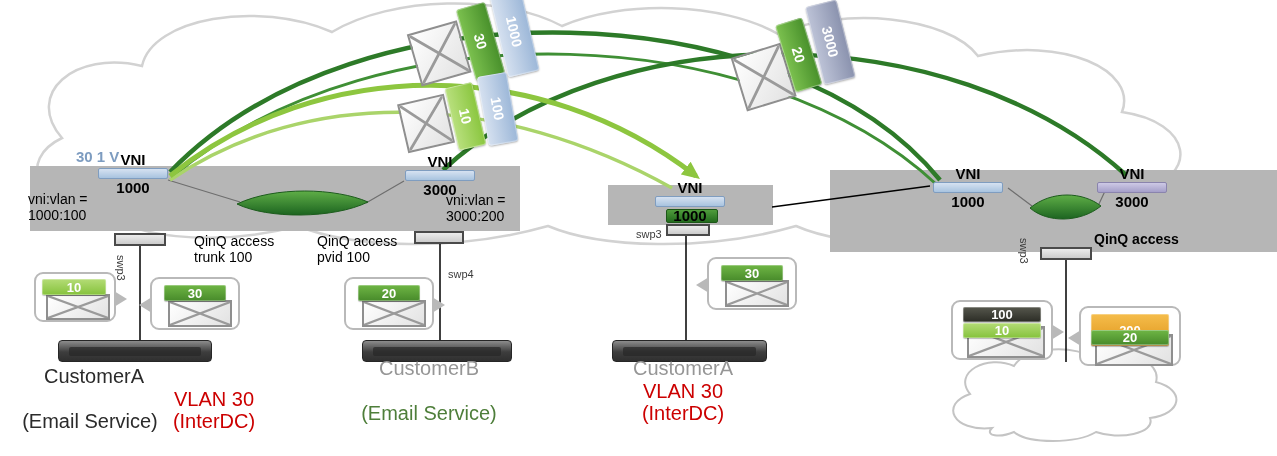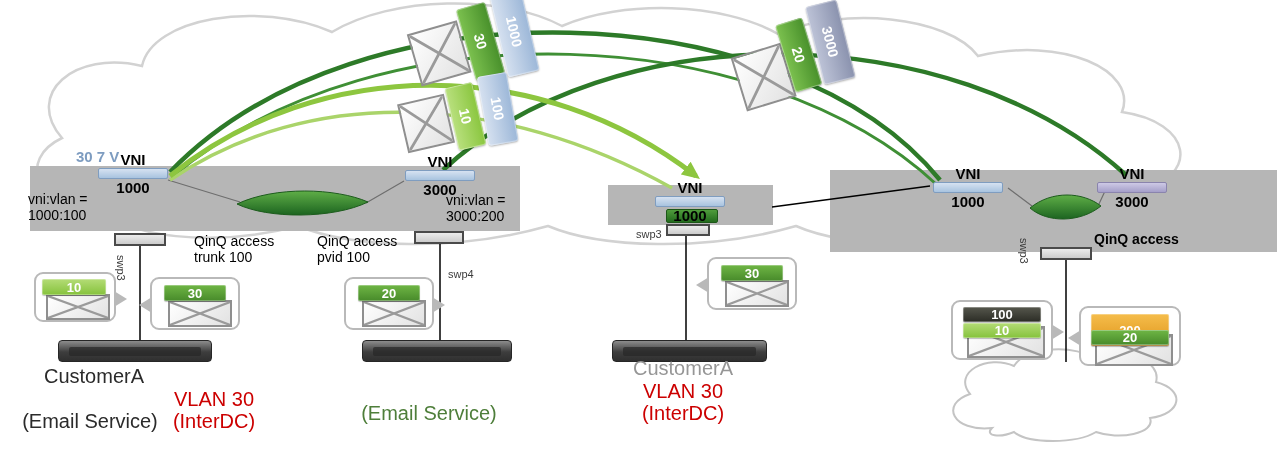--- a/index.html
+++ b/index.html
@@ -93,21 +93,21 @@
     <path d="M168,180 L240,202 M366,203 L404,181 M1008,188 L1032,206 M1098,206 L1106,189" stroke="#6e6e6e" stroke-width="1.2" fill="none"></path>
     <path d="M237,204 C275,186 336,188 368,202 C333,219 268,219 237,204 Z" fill="url(#lensg)" stroke="#1d5c1d" stroke-width="1"></path>
     <path d="M1030,208 C1052,190 1083,192 1101,206 C1080,223 1047,223 1030,208 Z" fill="url(#lensg)" stroke="#1d5c1d" stroke-width="1"></path>
     <path d="M173,176 C385,0 765,25 936,184" stroke="#3f8f35" stroke-width="3" fill="none"></path>
     <path d="M170,172 C360,-25 790,-5 940,180" stroke="#2d7a28" stroke-width="4.5" fill="none"></path>
     <path d="M443,170 C610,15 950,15 1126,175" stroke="#2d7a28" stroke-width="4.5" fill="none"></path>
     <path d="M170,180 C310,85 500,92 672,188" stroke="#aad46a" stroke-width="3.5" fill="none"></path>
     <path d="M170,176 C320,55 540,55 696,176" stroke="#8dc63f" stroke-width="5" fill="none" marker-end="url(#arrow-lg)"></path>
   </svg>
 
-  <div class="stray" style="left:76px;top:148px">30 7 V</div>
+  <div class="stray" style="left:76px;top:148px">30 1 V</div>
 
   <div class="vni-unit" style="left:95px;top:153px">
     <div class="vni-title">VNI</div>
     <div class="vni-bar"></div>
     <div class="vni-val">1000</div>
   </div>
   <div class="vni-unit" style="left:402px;top:155px">
     <div class="vni-title">VNI</div>
     <div class="vni-bar"></div>
     <div class="vni-val">3000</div>
@@ -260,20 +260,21 @@
   </div>
   <div class="device" style="left:612px;top:340px;width:155px">
     <div class="slot"></div>
   </div>
 
   <div class="lbl" style="left:28px;top:365px;width:132px">CustomerA</div>
   <div class="lbl" style="left:0;top:410px;width:180px">(Email Service)</div>
   <div class="lbl red" style="left:166px;top:388px;width:96px">VLAN 30</div>
   <div class="lbl red" style="left:162px;top:410px;width:104px">(InterDC)</div>
 
+  <div class="lbl gray" style="left:364px;top:357px;width:130px">CustomerB</div>
   <div class="lbl green" style="left:336px;top:402px;width:186px">(Email Service)</div>
 
   <div class="lbl gray" style="left:618px;top:357px;width:130px">CustomerA</div>
   <div class="lbl red" style="left:618px;top:380px;width:130px">VLAN 30</div>
   <div class="lbl red" style="left:618px;top:402px;width:130px">(InterDC)</div>
 
 
 </div>
 
 </body></html>

